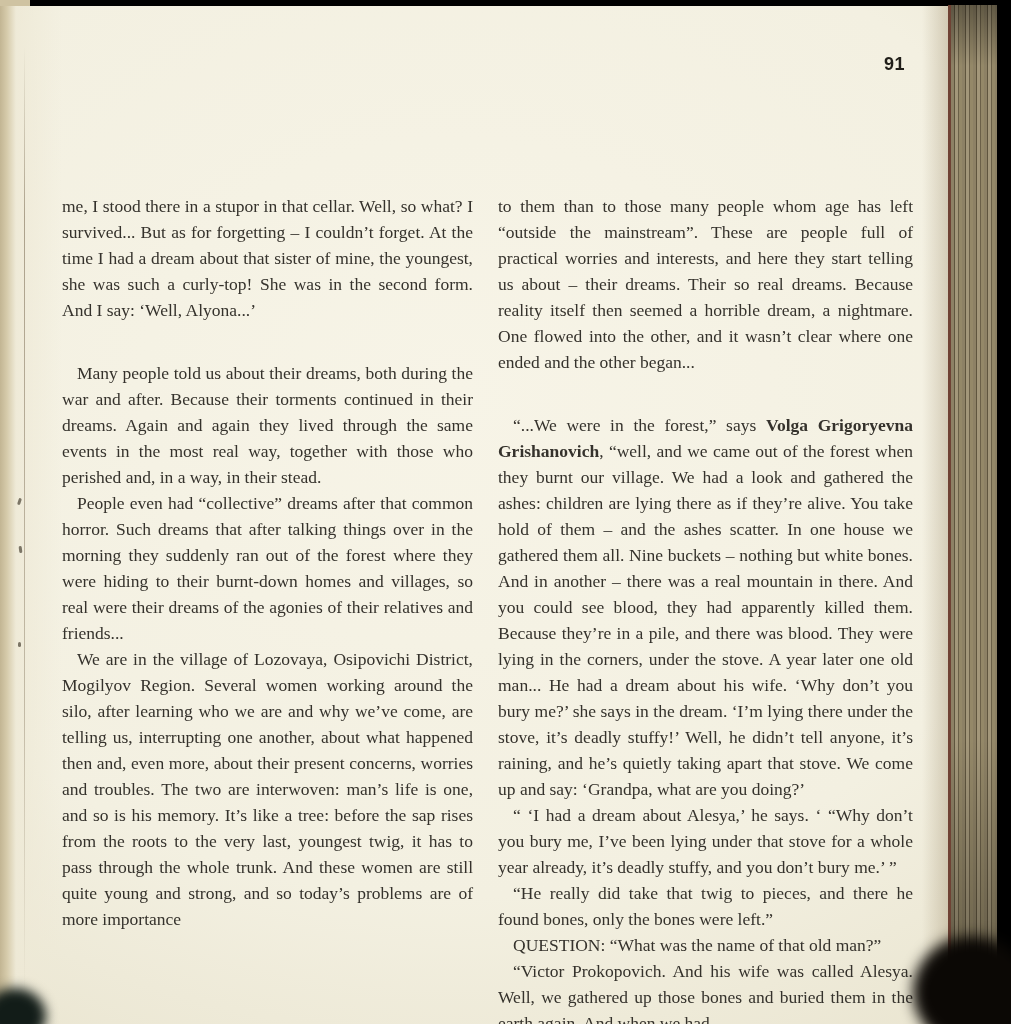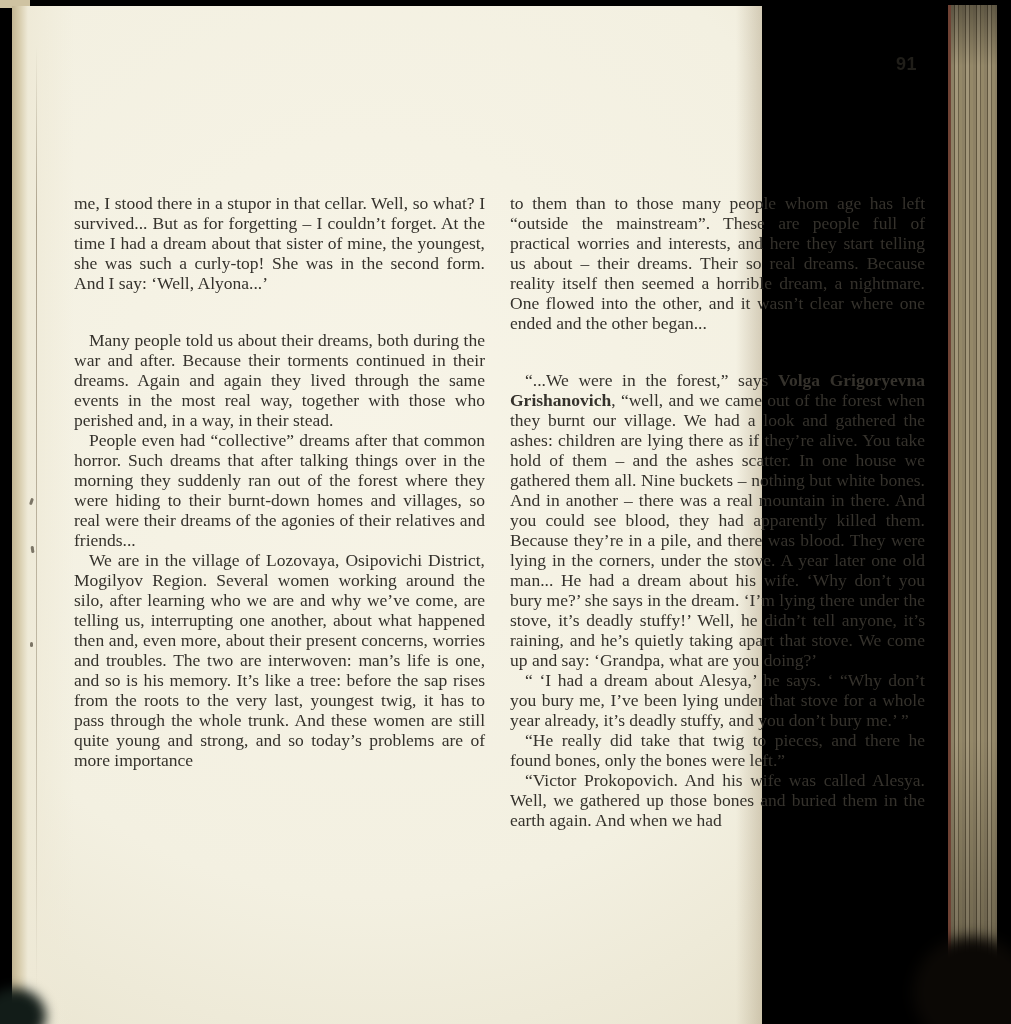--- a/index.html
+++ b/index.html
@@ -15,21 +15,21 @@
     overflow:hidden;
     font-family:"Liberation Serif","DejaVu Serif",serif;
   }
   
   .corner-tab{
     position:absolute;left:0;top:0;width:30px;height:8px;
     background:#cfc3a2;
   }
   
   .page{
-    position:absolute;left:12px;top:6px;width:750px;height:1018px;
+    position:absolute;left:0;top:6px;width:948px;height:1018px;
     background:
       radial-gradient(ellipse 120% 90% at 48% 38%,
         #f7f4e7 0%, var(--paper) 55%, #e9e4cf 85%, #ded7bc 100%);
   }
   .page::before{ 
     content:"";position:absolute;left:0;top:0;bottom:0;width:70px;
     background:linear-gradient(90deg,
       #c2b593 0px,#d6cbab 7px,rgba(238,233,214,.85) 16px,
       rgba(244,241,226,0) 62px);
     z-index:1;pointer-events:none;
@@ -75,21 +75,21 @@
   
   .page-number{
     position:absolute;left:884px;top:48px;z-index:3;
     font-family:"Liberation Sans","DejaVu Sans",sans-serif;
     font-weight:bold;font-size:18px;color:#201e19;letter-spacing:.5px;
   }
   
   .col{
     position:absolute;top:187px;z-index:3;
     color:var(--ink);
-    font-size:17.5px;line-height:20px;
+    font-size:17.5px;line-height:26px;
     text-align:justify;
   }
   .col.left{left:62px;width:411px;}
   .col.right{left:498px;width:415px;}
   .para{margin:0;}
   .para.indent{text-indent:15px;}
   .bold{font-weight:bold;}
   .section-break{height:37px;}
 </style>
 </head>
@@ -112,20 +112,21 @@
         <p class="para indent"><span>Many people told us about their dreams, both during the war and after. Because their torments continued in their dreams. Again and again they lived through the same events in the most real way, together with those who perished and, in a way, in their stead.</span></p>
         <p class="para indent"><span>People even had “collective” dreams after that common horror. Such dreams that after talking things over in the morning they suddenly ran out of the forest where they were hiding to their burnt-down homes and villages, so real were their dreams of the agonies of their relatives and friends...</span></p>
         <p class="para indent"><span>We are in the village of Lozovaya, Osipovichi District, Mogilyov Region. Several women working around the silo, after learning who we are and why we’ve come, are telling us, interrupting one another, about what happened then and, even more, about their present concerns, worries and troubles. The two are interwoven: man’s life is one, and so is his memory. It’s like a tree: before the sap rises from the roots to the very last, youngest twig, it has to pass through the whole trunk. And these women are still quite young and strong, and so today’s problems are of more importance</span></p>
       </div>
     <div class="col right">
         <p class="para"><span>to them than to those many people whom age has left “outside the mainstream”. These are people full of practical worries and interests, and here they start telling us about – their dreams. Their so real dreams. Because reality itself then seemed a horrible dream, a nightmare. One flowed into the other, and it wasn’t clear where one ended and the other began...</span></p>
         <div class="section-break"></div>
         <p class="para indent"><span>“...We were in the forest,” says </span><span class="bold">Volga Grigoryevna Grishanovich</span><span>, “well, and we came out of the forest when they burnt our village. We had a look and gathered the ashes: children are lying there as if they’re alive. You take hold of them – and the ashes scatter. In one house we gathered them all. Nine buckets – nothing but white bones. And in another – there was a real mountain in there. And you could see blood, they had apparently killed them. Because they’re in a pile, and there was blood. They were lying in the corners, under the stove. A year later one old man... He had a dream about his wife. ‘Why don’t you bury me?’ she says in the dream. ‘I’m lying there under the stove, it’s deadly stuffy!’ Well, he didn’t tell anyone, it’s raining, and he’s quietly taking apart that stove. We come up and say: ‘Grandpa, what are you doing?’</span></p>
         <p class="para indent"><span>“ ‘I had a dream about Alesya,’ he says. ‘ “Why don’t you bury me, I’ve been lying under that stove for a whole year already, it’s deadly stuffy, and you don’t bury me.’ ”</span></p>
         <p class="para indent"><span>“He really did take that twig to pieces, and there he found bones, only the bones were left.”</span></p>
+        <p class="para indent"><span>QUESTION: “What was the name of that old man?”</span></p>
         <p class="para indent"><span>“Victor Prokopovich. And his wife was called Alesya. Well, we gathered up those bones and buried them in the earth again. And when we had</span></p>
       </div>
   </div>
 
   <div class="fore-edge"></div>
   <div class="shadow-br"></div>
   <div class="shadow-bl"></div>
 </div>
 
 </body></html>

